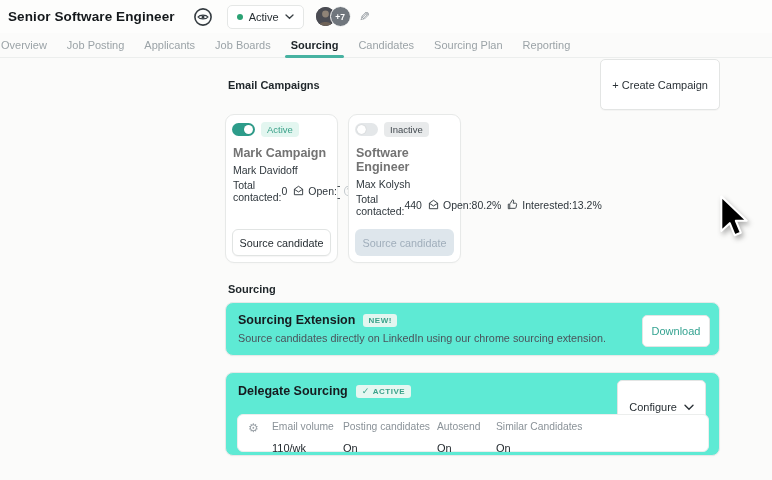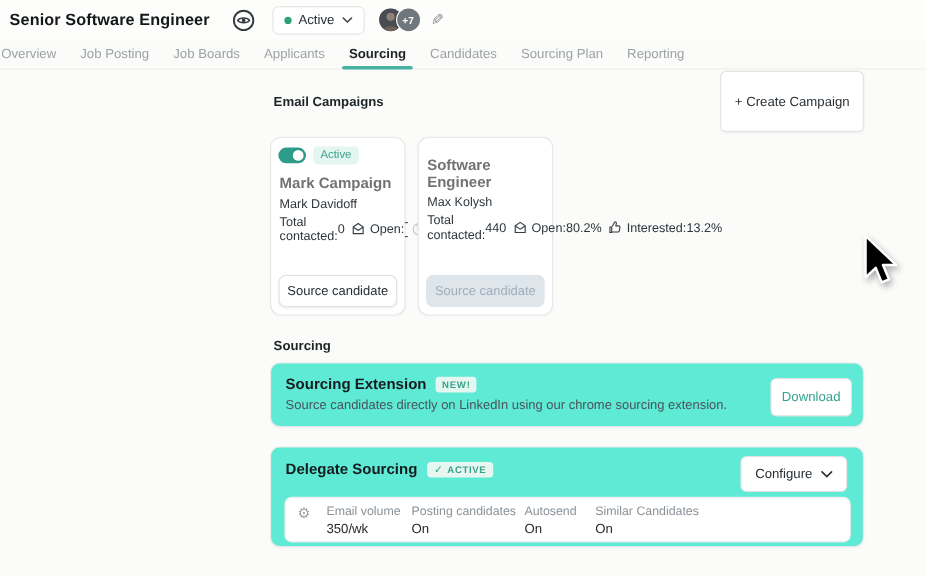--- a/index.html
+++ b/index.html
@@ -77,28 +77,28 @@
   .new-badge{font-size:8px;font-weight:700;letter-spacing:.6px;color:#3ba28a;background:#e3f6f0;
     padding:2px 5px;border-radius:3px;}
   .ext-desc{margin-top:5px;font-size:10.8px;color:#4b535b;}
   .download-btn{position:absolute;right:9px;top:12px;height:30px;width:66px;background:#fff;
     border:1px solid #e3e5e4;border-radius:5px;color:#35a391;font-size:11px;
     display:flex;align-items:center;justify-content:center;cursor:pointer;}
   .del-card{top:372px;height:84px;padding:11px 12px;}
   .active-pill{display:flex;align-items:center;gap:3px;font-size:8px;font-weight:700;
     letter-spacing:.5px;color:#3ba28a;background:#e6f7f1;padding:2px 6px;border-radius:3px;}
   .check-glyph{font-size:9px;line-height:1;}
-  .configure-btn{position:absolute;right:13px;top:7px;height:28px;padding:0 11px;background:#fff;
+  .configure-btn{position:absolute;right:13px;top:7px;height:28px;padding:12px 11px;background:#fff;
     border:1px solid #e3e5e4;border-radius:5px;font-size:11px;color:#272e33;
     display:flex;align-items:center;gap:7px;cursor:pointer;}
   .settings-panel{position:absolute;left:11px;top:41px;width:472px;height:38px;
     border:1px solid #eceeed;border-radius:6px;display:flex;align-items:flex-start;
     box-sizing:border-box;padding:6px 0 0 10px;background:#fff;}
   .gear{color:#9aa1a7;font-size:12px;width:24px;flex:none;margin-top:1px;line-height:1;}
-  .setting-col{display:flex;flex-direction:column;gap:3px;flex:none;}
+  .setting-col{display:flex;flex-direction:column;gap:10px;flex:none;}
   .setting-col.c1{width:71px;}
   .setting-col.c2{width:94px;}
   .setting-col.c3{width:59px;}
   .setting-label{font-size:10.3px;color:#8a9298;white-space:nowrap;}
   .setting-value{font-size:11px;color:#23292e;}
   
   .cursor{position:absolute;left:718px;top:195px;z-index:50;pointer-events:none;
     filter:drop-shadow(2px 3px 2.5px rgba(0,0,0,.3));}
 </style>
 </head>
@@ -131,22 +131,22 @@
         </svg>
       </span>
       <span class="avatar-more">+7</span>
     </span>
     <span class="pencil">✎</span>
   </div>
 
   <div class="tabs">
     <span class="tab">Overview</span>
     <span class="tab">Job Posting</span>
+    <span class="tab">Applicants</span>
     <span class="tab">Job Boards</span>
-    <span class="tab">Applicants</span>
     <span class="tab active">Sourcing</span>
     <span class="tab">Candidates</span>
     <span class="tab">Sourcing Plan</span>
     <span class="tab">Reporting</span>
   </div>
 
   <div class="section-head-row">
     <span class="section-heading">Email Campaigns</span>
     <span class="create-btn">+ Create Campaign</span>
   </div>
@@ -193,20 +193,26 @@
           <span class="stat-value">
             <span>--</span>
             <span class="help-circle">?</span>
           </span>
         </div>
       </div>
       <div class="source-btn enabled">Source candidate</div>
     </div>
 
     <div class="camp-card">
+      <div class="toggle-row">
+        <span class="toggle off">
+            <span class="knob"></span>
+          </span>
+        <span class="badge b-inactive">Inactive</span>
+      </div>
       <div class="camp-title">Software Engineer</div>
       <div class="camp-owner">Max Kolysh</div>
       <div class="camp-stats">
         <div class="stat-row">
           <span class="stat-label">
               <span>Total contacted:</span>
             </span>
           <span class="stat-value">440</span>
         </div>
         <div class="stat-row">
@@ -256,21 +262,21 @@
     <span class="configure-btn">
       <span>Configure</span>
       <svg width="10" height="7" viewBox="0 0 10 7">
         <path d="M1 1.2 L5 5.2 L9 1.2" fill="none" stroke="#2b3237" stroke-width="1.4" stroke-linecap="round"></path>
       </svg>
     </span>
     <div class="settings-panel">
       <span class="gear">⚙</span>
       <div class="setting-col c1">
         <span class="setting-label">Email volume</span>
-        <span class="setting-value">350/wk</span>
+        <span class="setting-value">110/wk</span>
       </div>
       <div class="setting-col c2">
         <span class="setting-label">Posting candidates</span>
         <span class="setting-value">On</span>
       </div>
       <div class="setting-col c3">
         <span class="setting-label">Autosend</span>
         <span class="setting-value">On</span>
       </div>
       <div class="setting-col">

